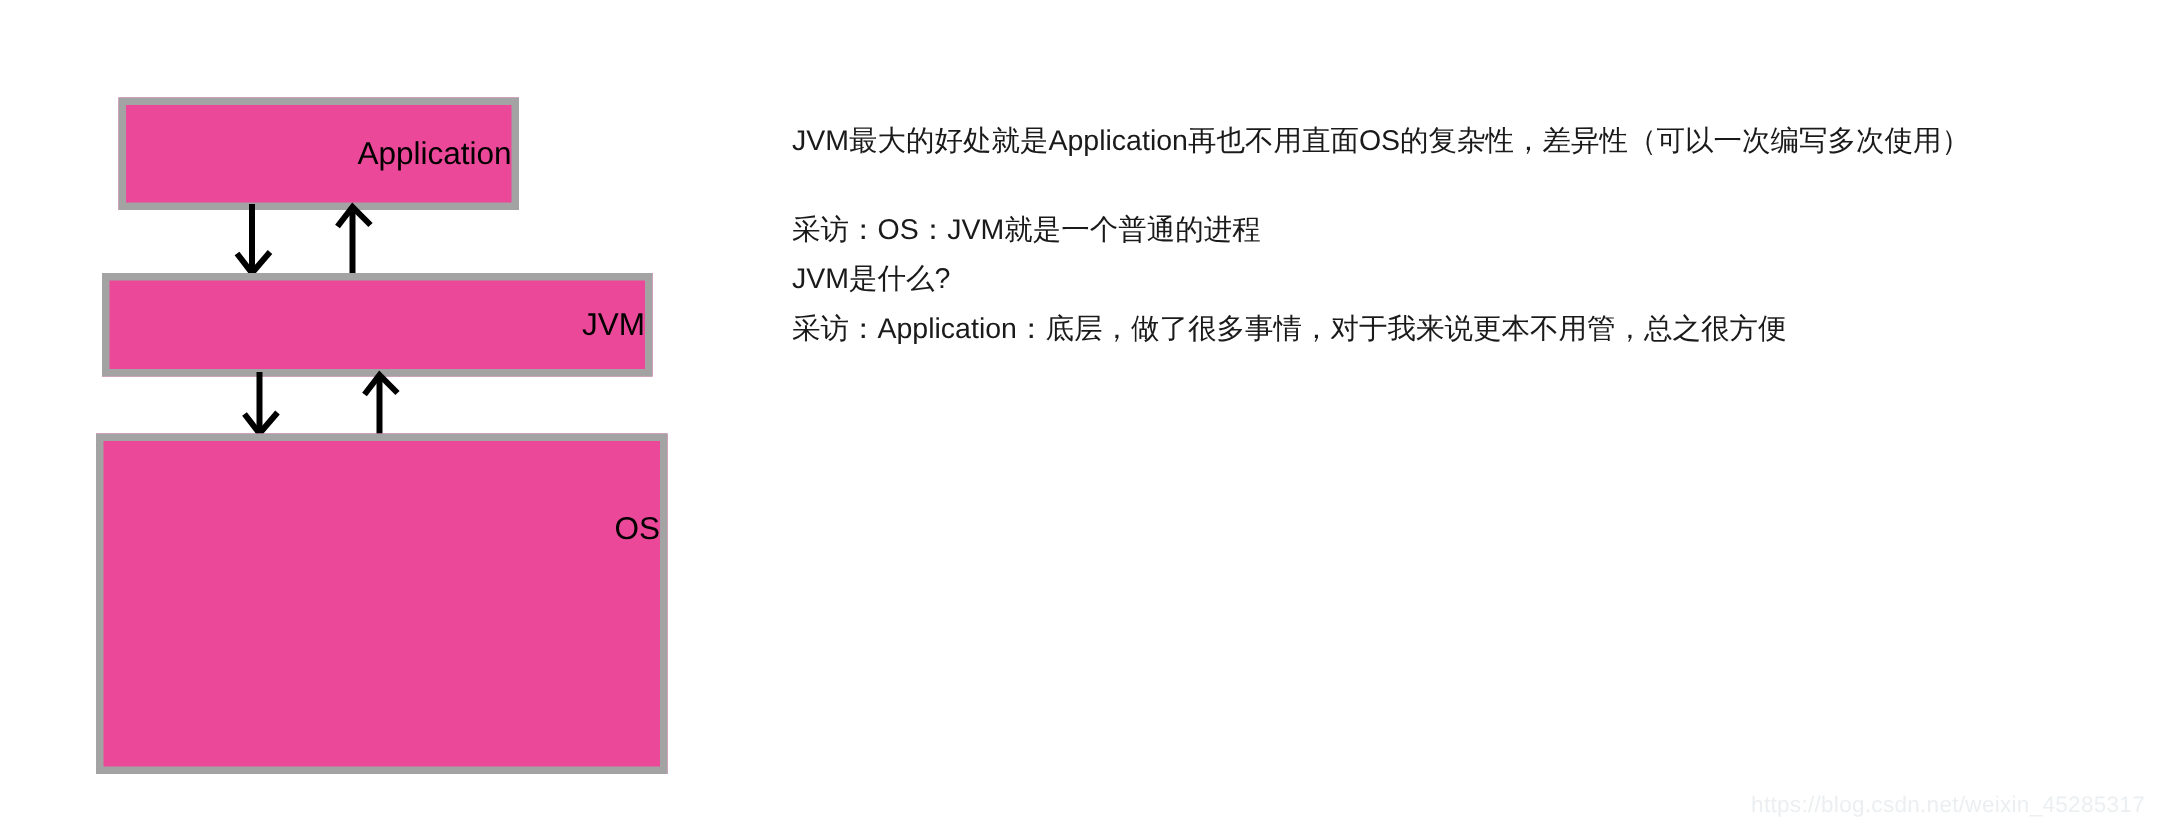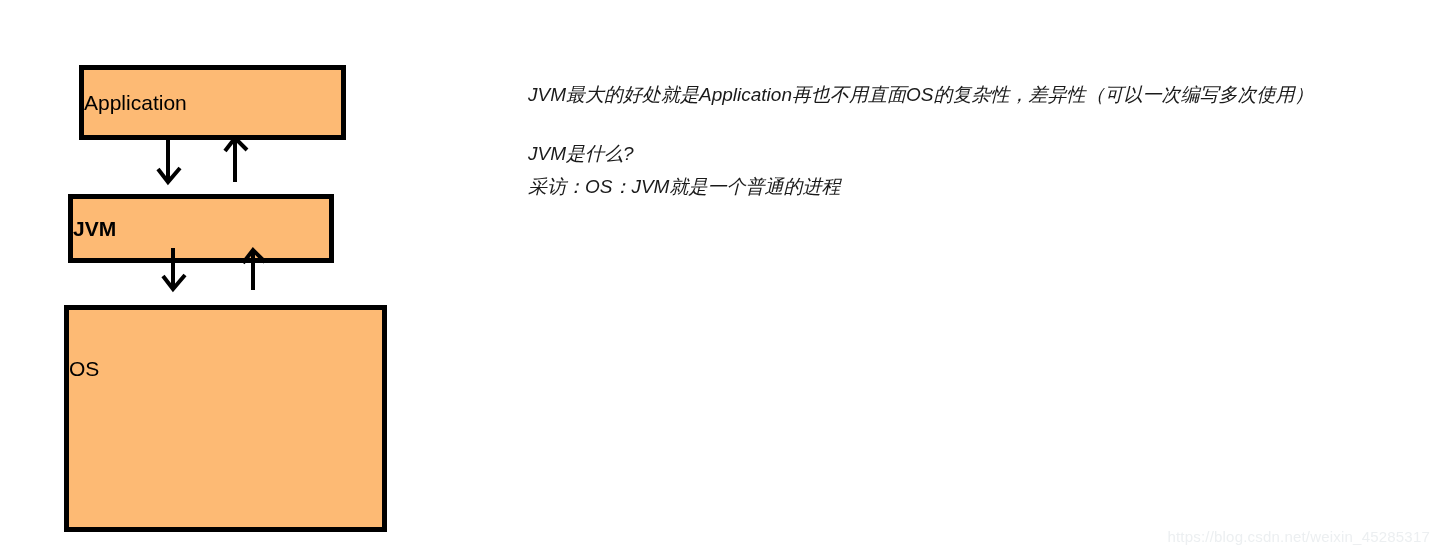--- a/index.html
+++ b/index.html
@@ -21,54 +21,52 @@
     position: absolute;
     left: 0;
     top: 0;
     width: 500px;
     height: 553px;
   }
 
   .node-box {
     position: absolute;
     box-sizing: border-box;
-    background: #fdba74;
-    border: 5px solid #000000;
+    background: #ec4899;
+    border: 5px solid #a3a3a3;
     display: flex;
-    justify-content: flex-start;
+    justify-content: flex-end;
   }
   .node-label {
     font-size: 21px;
     line-height: 1;
     color: #000000;
     white-space: nowrap;
   }
 
   #box-application {
     left: 79px;
     top: 65px;
     width: 267px;
     height: 75px;
     align-items: center;
   }
   #box-jvm {
     left: 68px;
-    top: 194px;
-    width: 266px;
+    top: 182px;
+    width: 367px;
     height: 69px;
     align-items: center;
-    font-weight: bold;
   }
   #box-os {
     left: 64px;
     top: 289px;
-    width: 323px;
+    width: 381px;
     height: 227px;
     align-items: flex-start;
-    margin-top: 16px;
   }
   #box-os .node-label {
     margin-top: 48px;
   }
 
   .arrow-svg {
     position: absolute;
     overflow: visible;
   }
   #arrows-app-jvm {
@@ -83,21 +81,20 @@
     width: 140px;
     height: 45px;
   }
 
   
   #text-panel {
     position: absolute;
     left: 528px;
     top: 78px;
     width: 890px;
-    font-style: italic;
   }
   .text-line {
     font-size: 19px;
     line-height: 33px;
     color: #1a1a1a;
     white-space: nowrap;
   }
   .text-spacer {
     height: 26px;
   }
@@ -150,17 +147,18 @@
 
   <div class="node-box" id="box-os">
     <span class="node-label">OS</span>
   </div>
 
 </div>
 
 <div id="text-panel">
   <div class="text-line">JVM最大的好处就是Application再也不用直面OS的复杂性，差异性（可以一次编写多次使用）</div>
   <div class="text-spacer"></div>
+  <div class="text-line">采访：OS：JVM就是一个普通的进程</div>
   <div class="text-line">JVM是什么?</div>
-  <div class="text-line">采访：OS：JVM就是一个普通的进程</div>
+  <div class="text-line">采访：Application：底层，做了很多事情，对于我来说更本不用管，总之很方便</div>
 </div>
 
 <div id="watermark">https://blog.csdn.net/weixin_45285317</div>
 
 </body></html>

